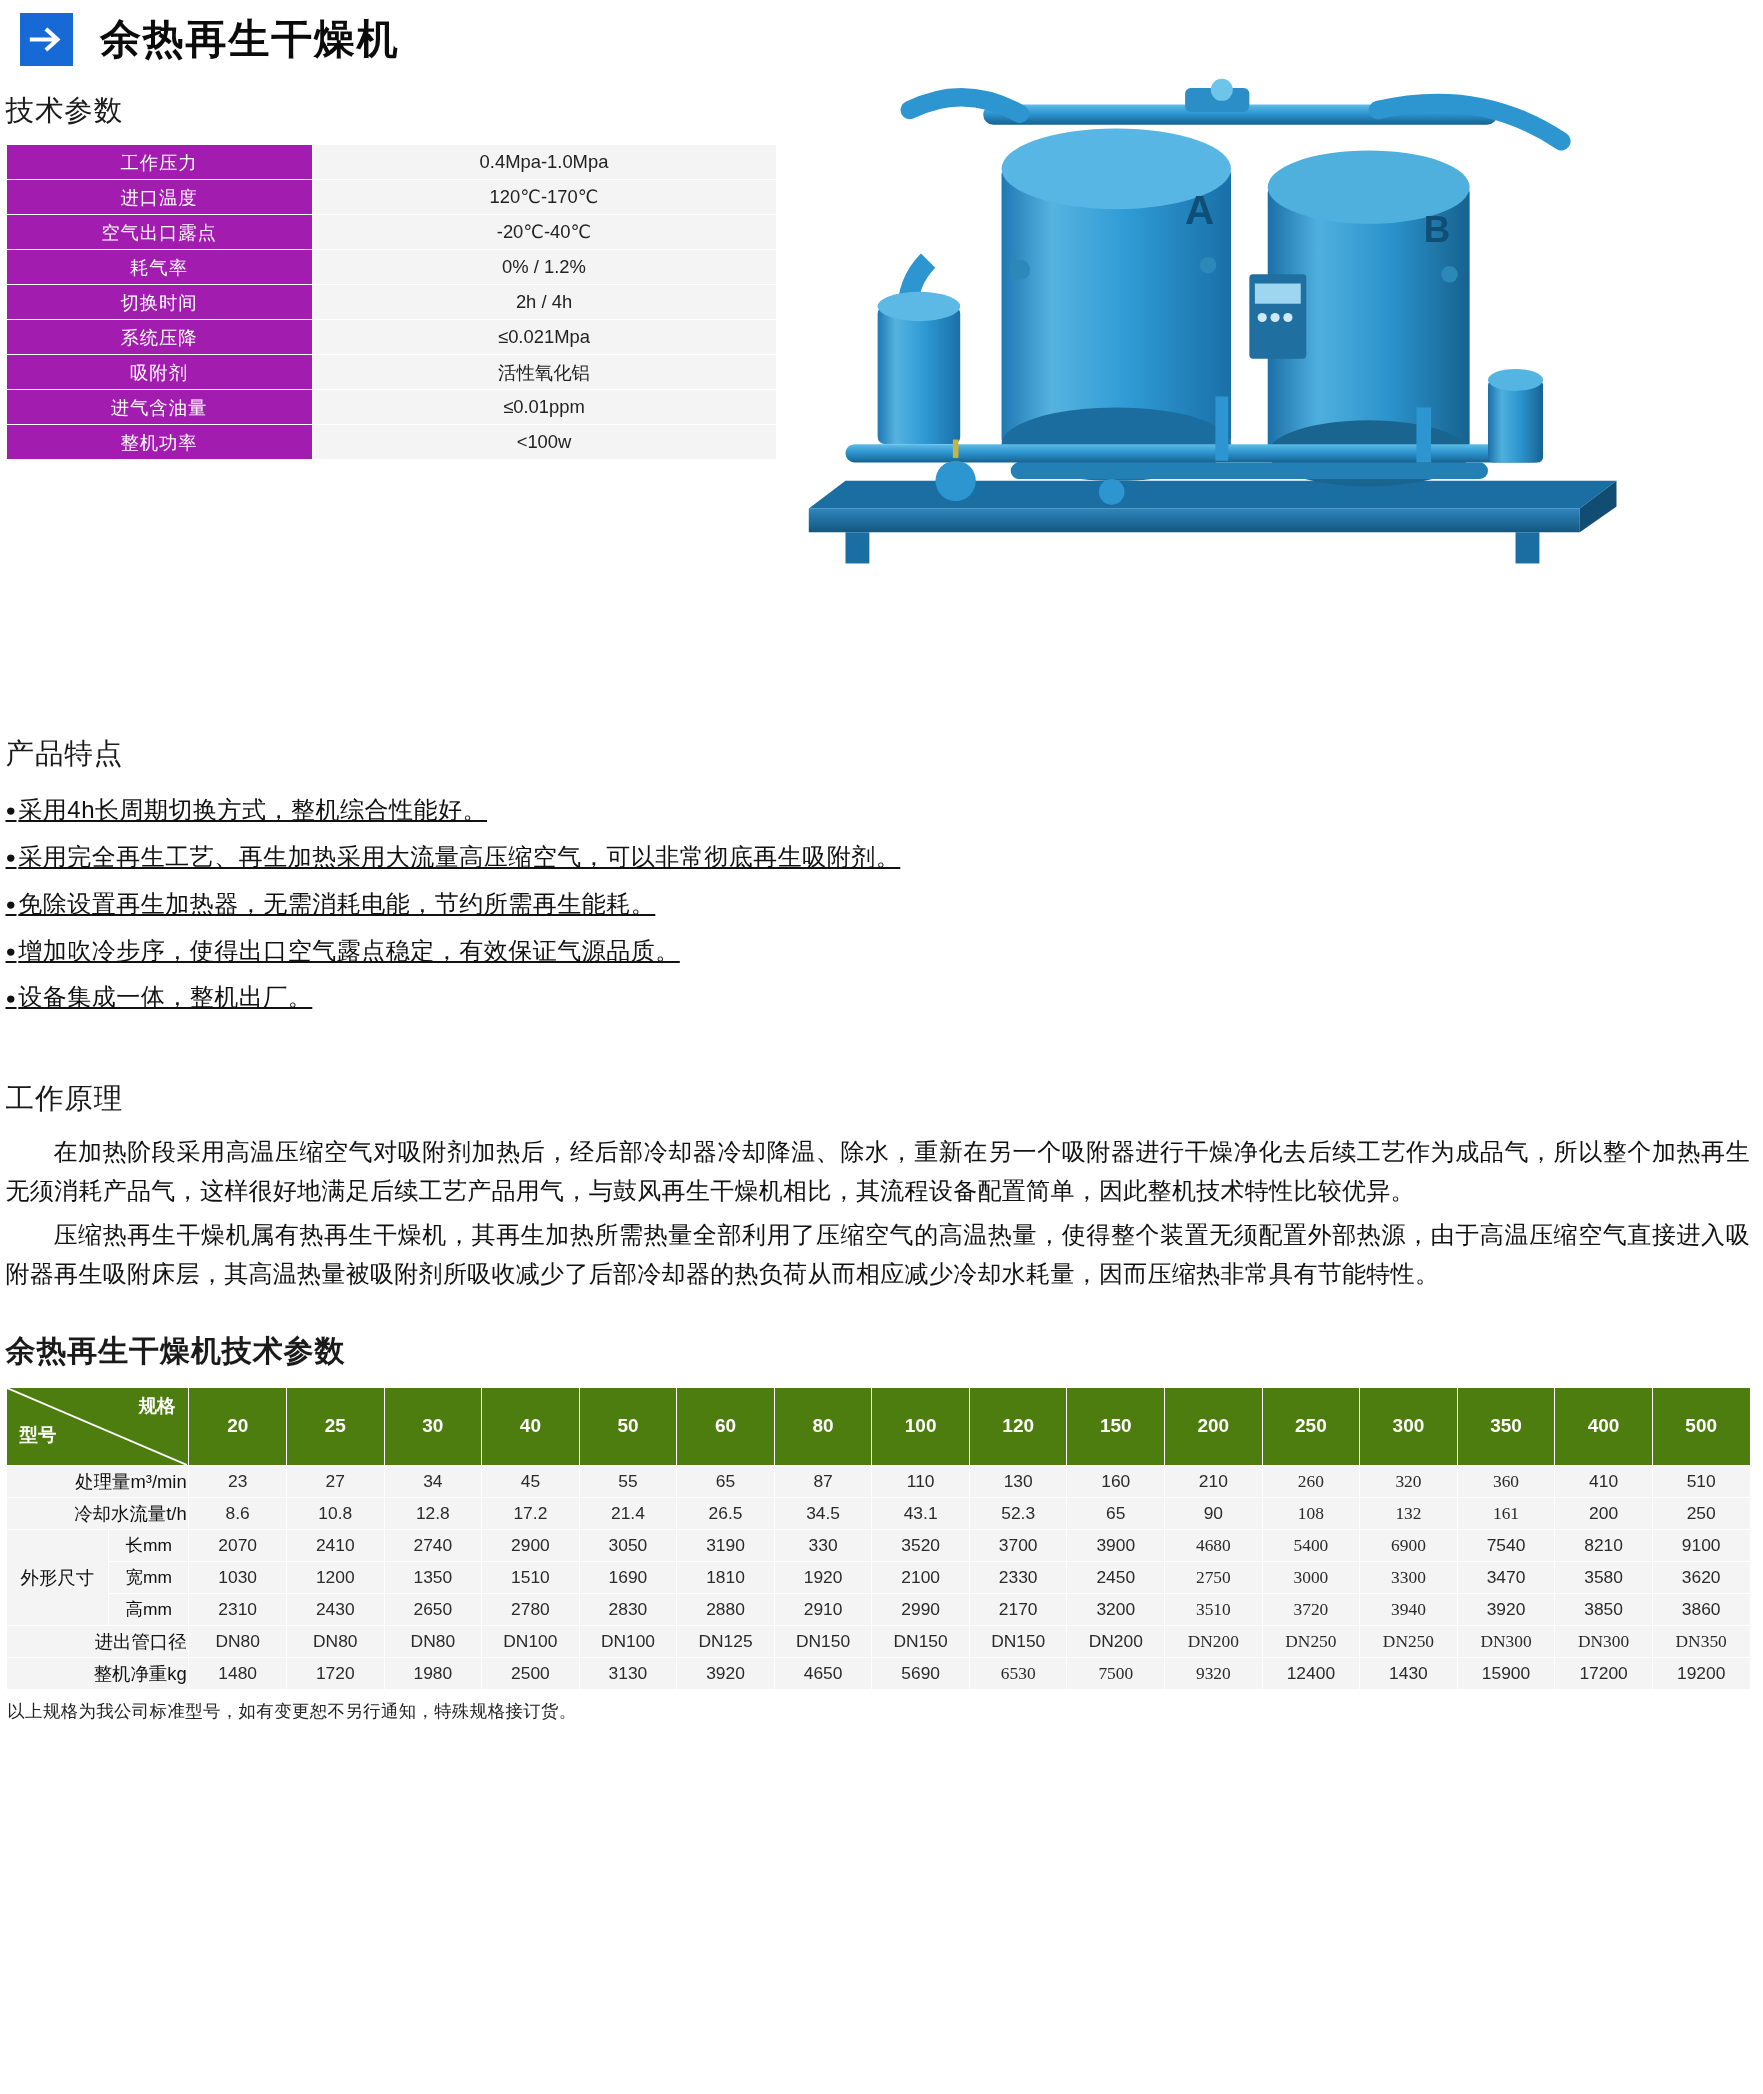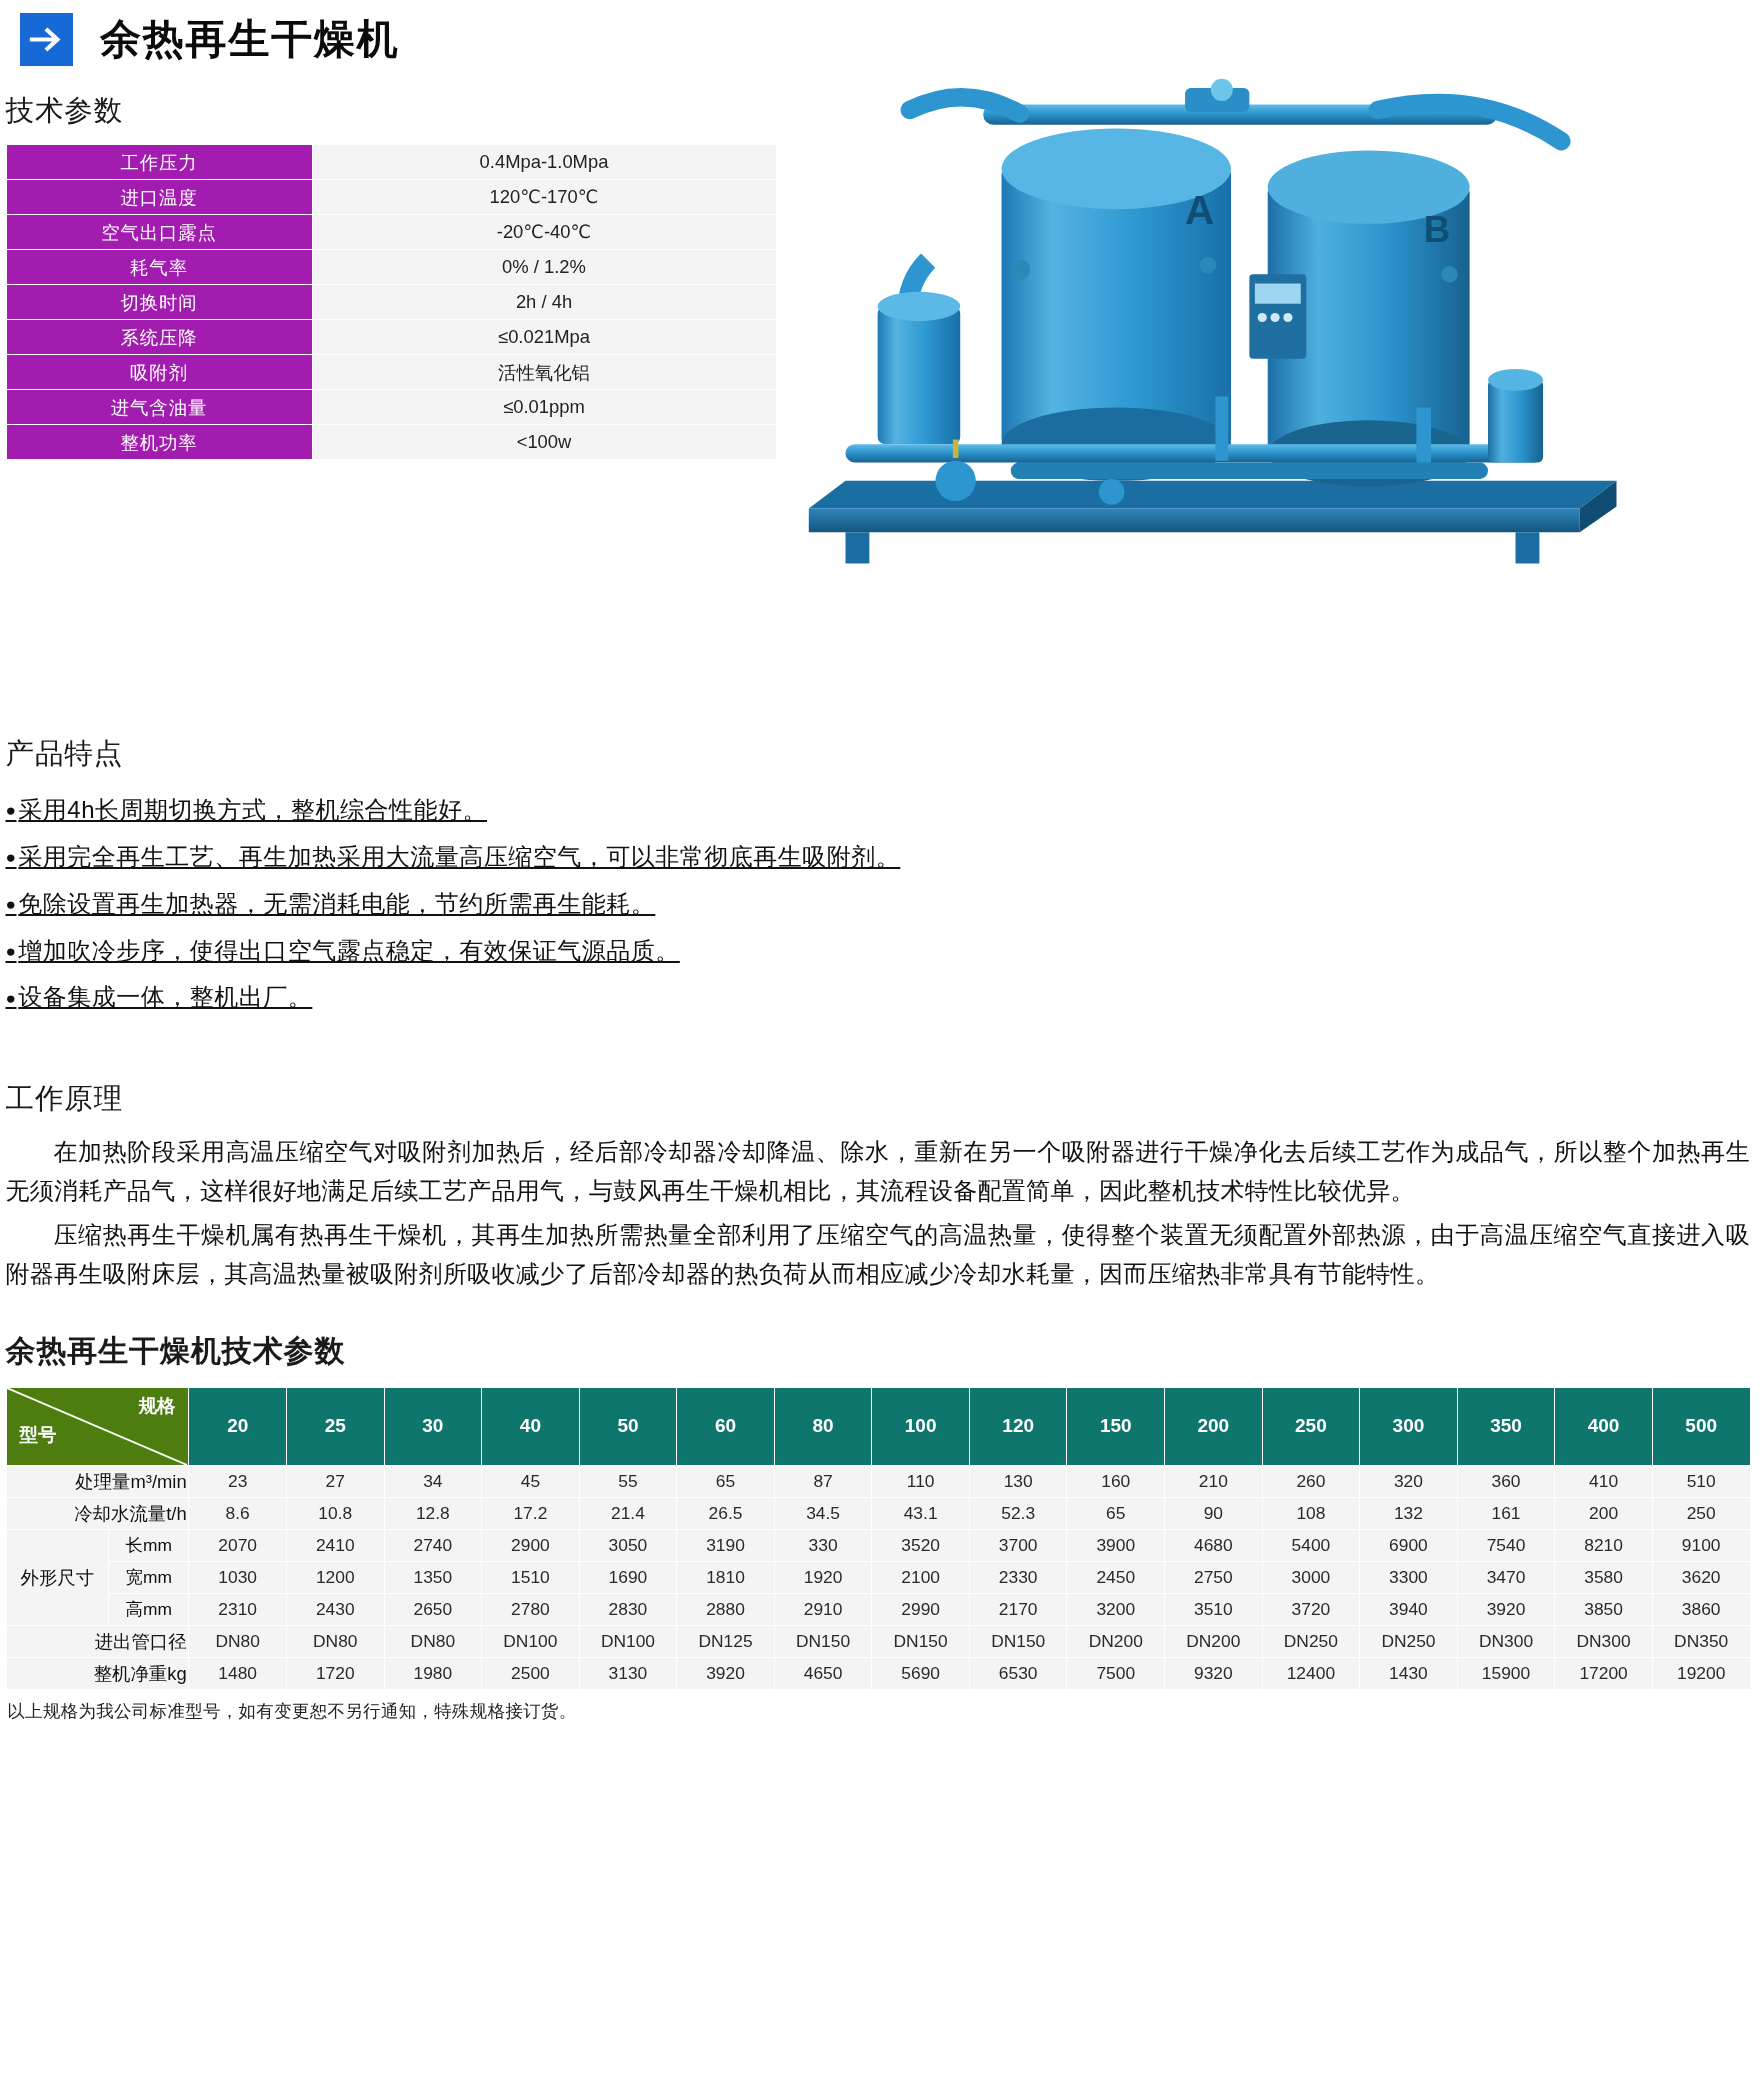--- a/index.html
+++ b/index.html
@@ -139,21 +139,21 @@
     font-size:17.4px;
   }
   table.big td,table.big th{
     border:0.9px solid #ffffff;
     text-align:center;
     height:31px;
     padding:0 1.8px;
     font-weight:normal;
   }
   table.big thead th{
-    background:#0f766e;
+    background:#4d7c0f;
     color:#ffffff;
     font-weight:bold;
     font-size:19px;
   }
   table.big thead th.corner{
     background:#4d7c0f;
     position:relative;
     width:180px;
     height:77px;
     padding:0;
@@ -197,21 +197,21 @@
     font-size:17.4px;
   }
   table.big tbody td.dim-vert{
     background:#f4f4f4;
     color:#111;
     font-size:18.4px;
     width:79px;
   }
   
   .f1{color:#6f6f6f;}
-  .f2{color:#8d8d8d;}
+  .f2{color:#8d8d8d;font-family:Liberation Serif, serif;}
   .f3{color:#a8a8a8;}
 
   .footnote{
     font-size:17.4px;
     color:#222;
     margin:9.2px 0 16.5px 7.3px;
     letter-spacing:0.4px;
   }
 </style>
 </head>

